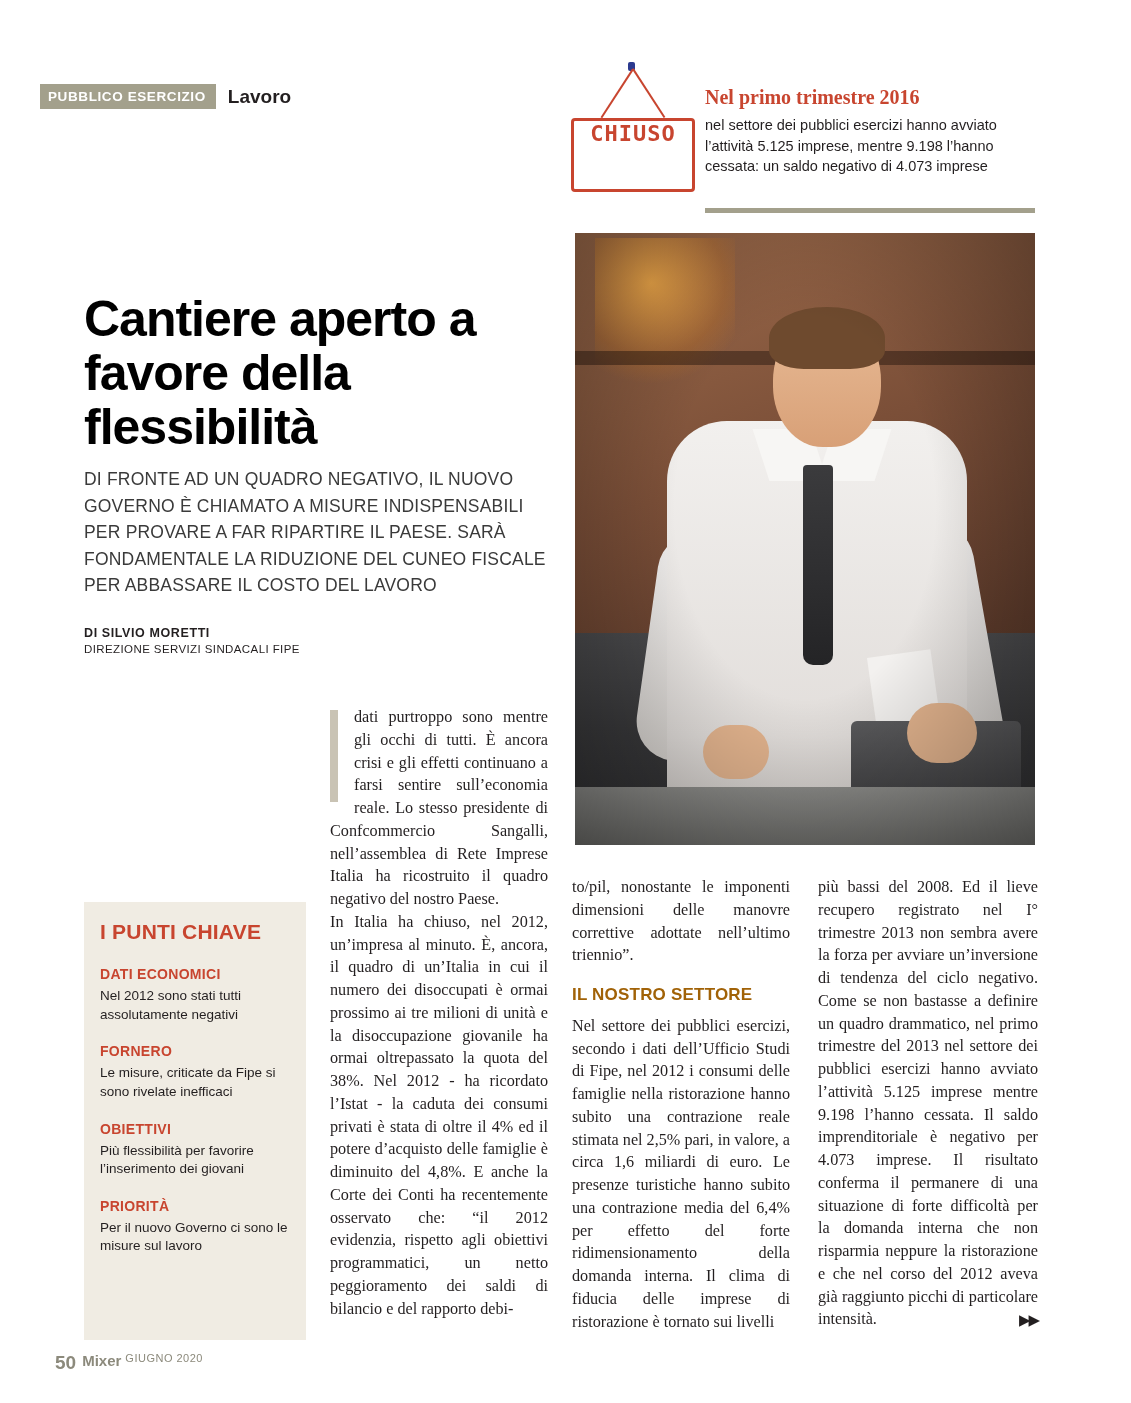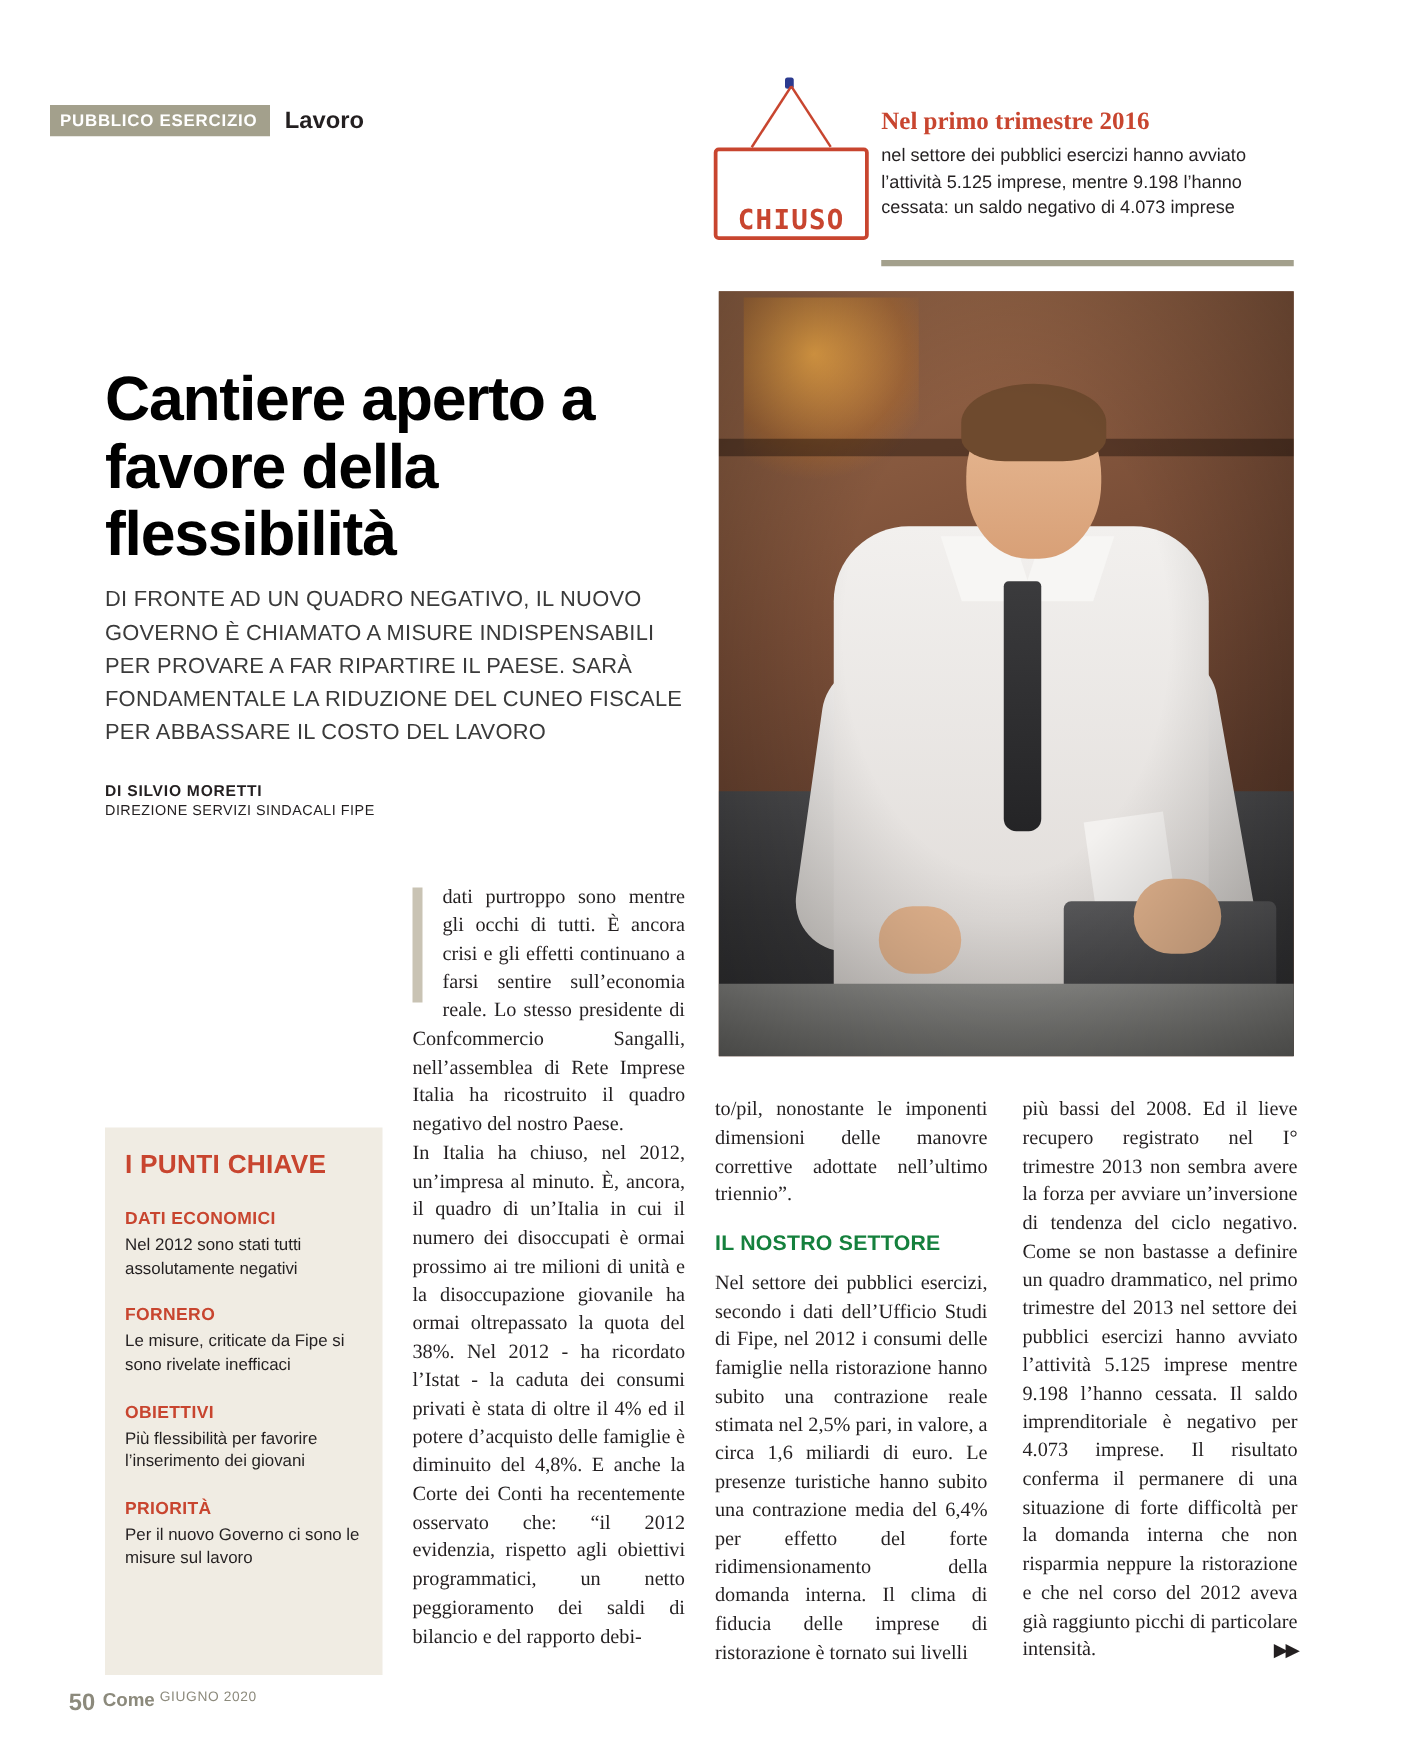--- a/index.html
+++ b/index.html
@@ -82,21 +82,21 @@
   }
   .sign .plate {
     position: absolute;
     left: 5px;
     top: 56px;
     width: 118px;
     height: 68px;
     border: 3px solid #c8452f;
     border-radius: 4px;
     display: flex;
-    align-items: flex-end;
+    align-items: flex-start;
     justify-content: center;
   }
   .sign .plate span {
     font-family: "DejaVu Sans Mono", monospace;
     font-weight: bold;
     font-size: 22px;
     letter-spacing: 1px;
     color: #c8452f;
   }
 
@@ -381,21 +381,21 @@
     float: left;
     width: 8px;
     height: 92px;
     background: #c9c3b4;
     margin: 4px 16px 0 0;
   }
   .subhead {
     font-family: "Liberation Sans", sans-serif;
     font-weight: bold;
     font-size: 17px;
-    color: #15803d;
+    color: #a16207;
     letter-spacing: 0.2px;
     margin: 16px 0 8px 0;
     text-align: left;
   }
   .endmark {
     display: inline-block;
     color: #231f20;
     font-size: 15px;
     letter-spacing: -2px;
     vertical-align: 1px;
@@ -520,17 +520,17 @@
 
   <div class="col col-3">
     <p>più bassi del 2008. Ed il lieve recupero registrato nel I° trimestre 2013 non sembra avere la forza per avviare un’inversione di tendenza del ciclo negativo. Come se non bastasse a definire un quadro drammatico, nel primo trimestre del 2013 nel settore dei pubblici esercizi hanno avviato l’attività 5.125 imprese mentre 9.198 l’hanno cessata. Il saldo imprenditoriale è negativo per 4.073 imprese. Il risultato conferma il permanere di una situazione di forte difficoltà per la domanda interna che non risparmia neppure la ristorazione e che nel corso del 2012 aveva già raggiunto picchi di particolare intensità.</p>
     <div style="text-align:right; margin-top:-21px;">
       <span class="endmark">▶▶</span>
     </div>
   </div>
 
   <div class="footer">
     <span class="footer-page">50</span>
-    <span class="footer-mag">Come</span>
+    <span class="footer-mag">Mixer</span>
     <span class="footer-issue">GIUGNO 2020</span>
   </div>
 
 </div>
 
 </body></html>

